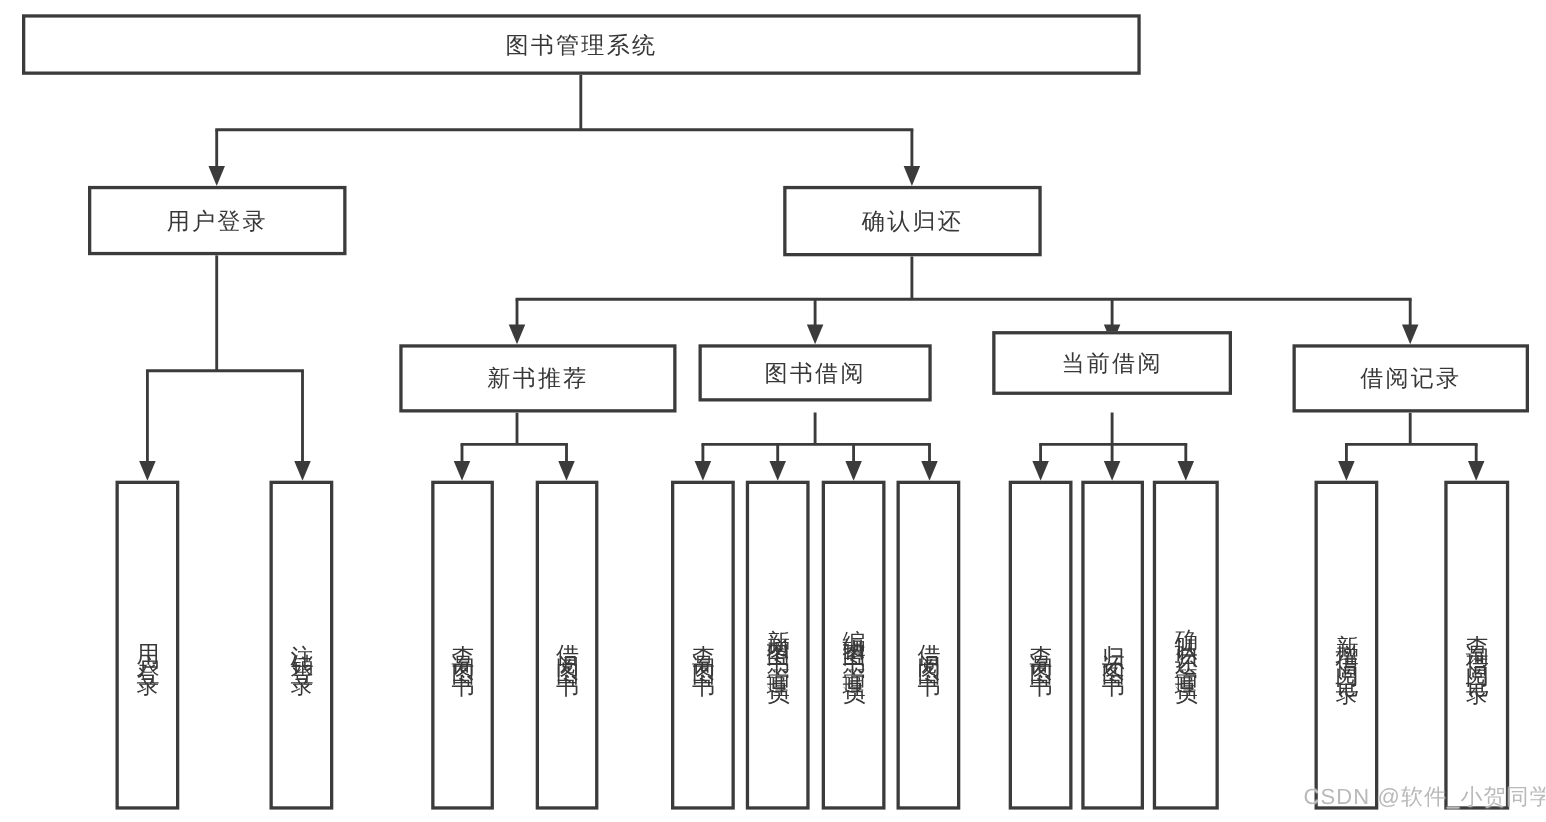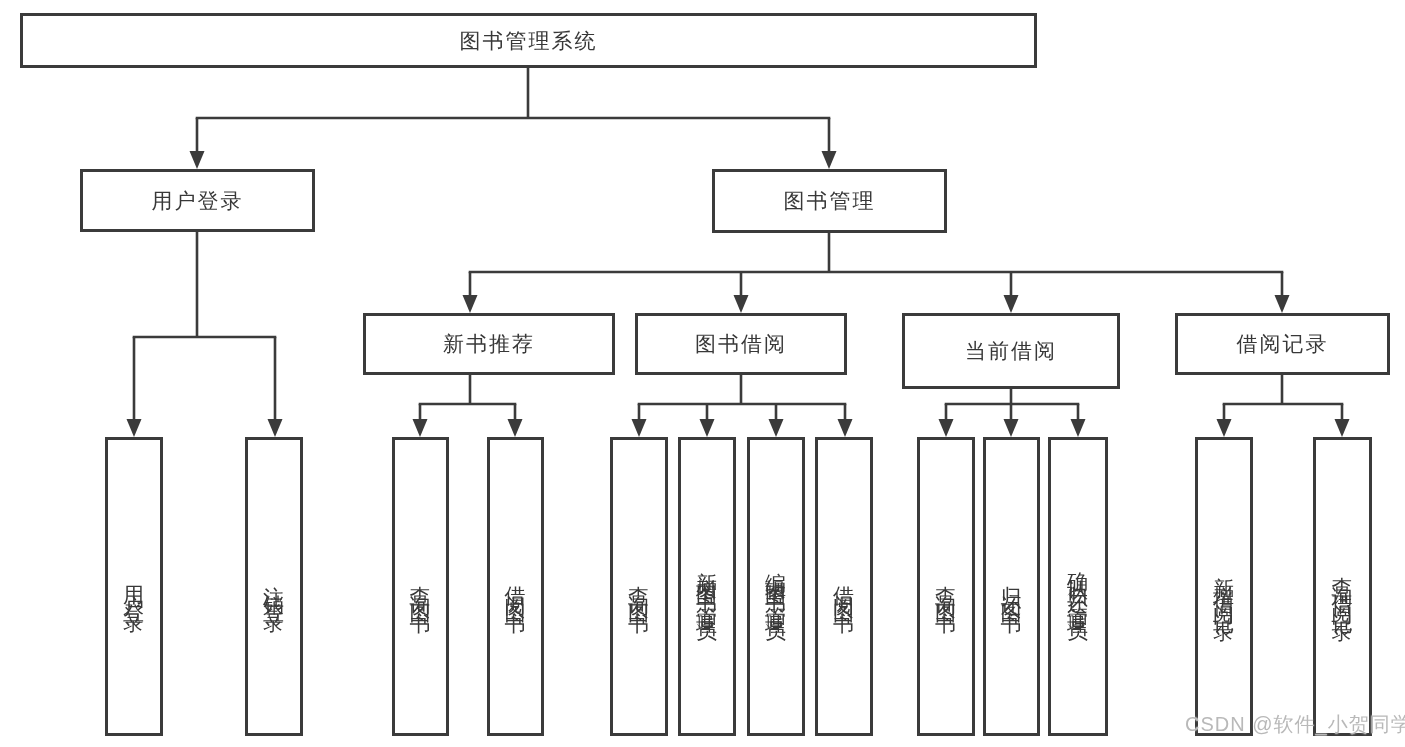--- a/index.html
+++ b/index.html
@@ -116,30 +116,30 @@
     </svg>
 
   <div class="node" style="left:20px;top:13px;width:1017px;height:55px">
     <span class="hlabel">图书管理系统</span>
   </div>
 
   <div class="node" style="left:80px;top:169px;width:235px;height:63px">
     <span class="hlabel">用户登录</span>
   </div>
   <div class="node" style="left:712px;top:169px;width:235px;height:64px">
-    <span class="hlabel">图书管理</span>
+    <span class="hlabel">确认归还</span>
   </div>
 
   <div class="node" style="left:363px;top:313px;width:252px;height:62px">
     <span class="hlabel">新书推荐</span>
   </div>
-  <div class="node" style="left:635px;top:313px;width:212px;height:62px">
+  <div class="node" style="left:635px;top:313px;width:212px;height:52px">
     <span class="hlabel">图书借阅</span>
   </div>
-  <div class="node" style="left:902px;top:313px;width:218px;height:76px">
+  <div class="node" style="left:902px;top:301px;width:218px;height:58px">
     <span class="hlabel">当前借阅</span>
   </div>
   <div class="node" style="left:1175px;top:313px;width:215px;height:62px">
     <span class="hlabel">借阅记录</span>
   </div>
 
   <div class="node leaf" style="left:105px;width:58px">
     <span class="vlabel">用户登录</span>
   </div>
   <div class="node leaf" style="left:245px;width:58px">

